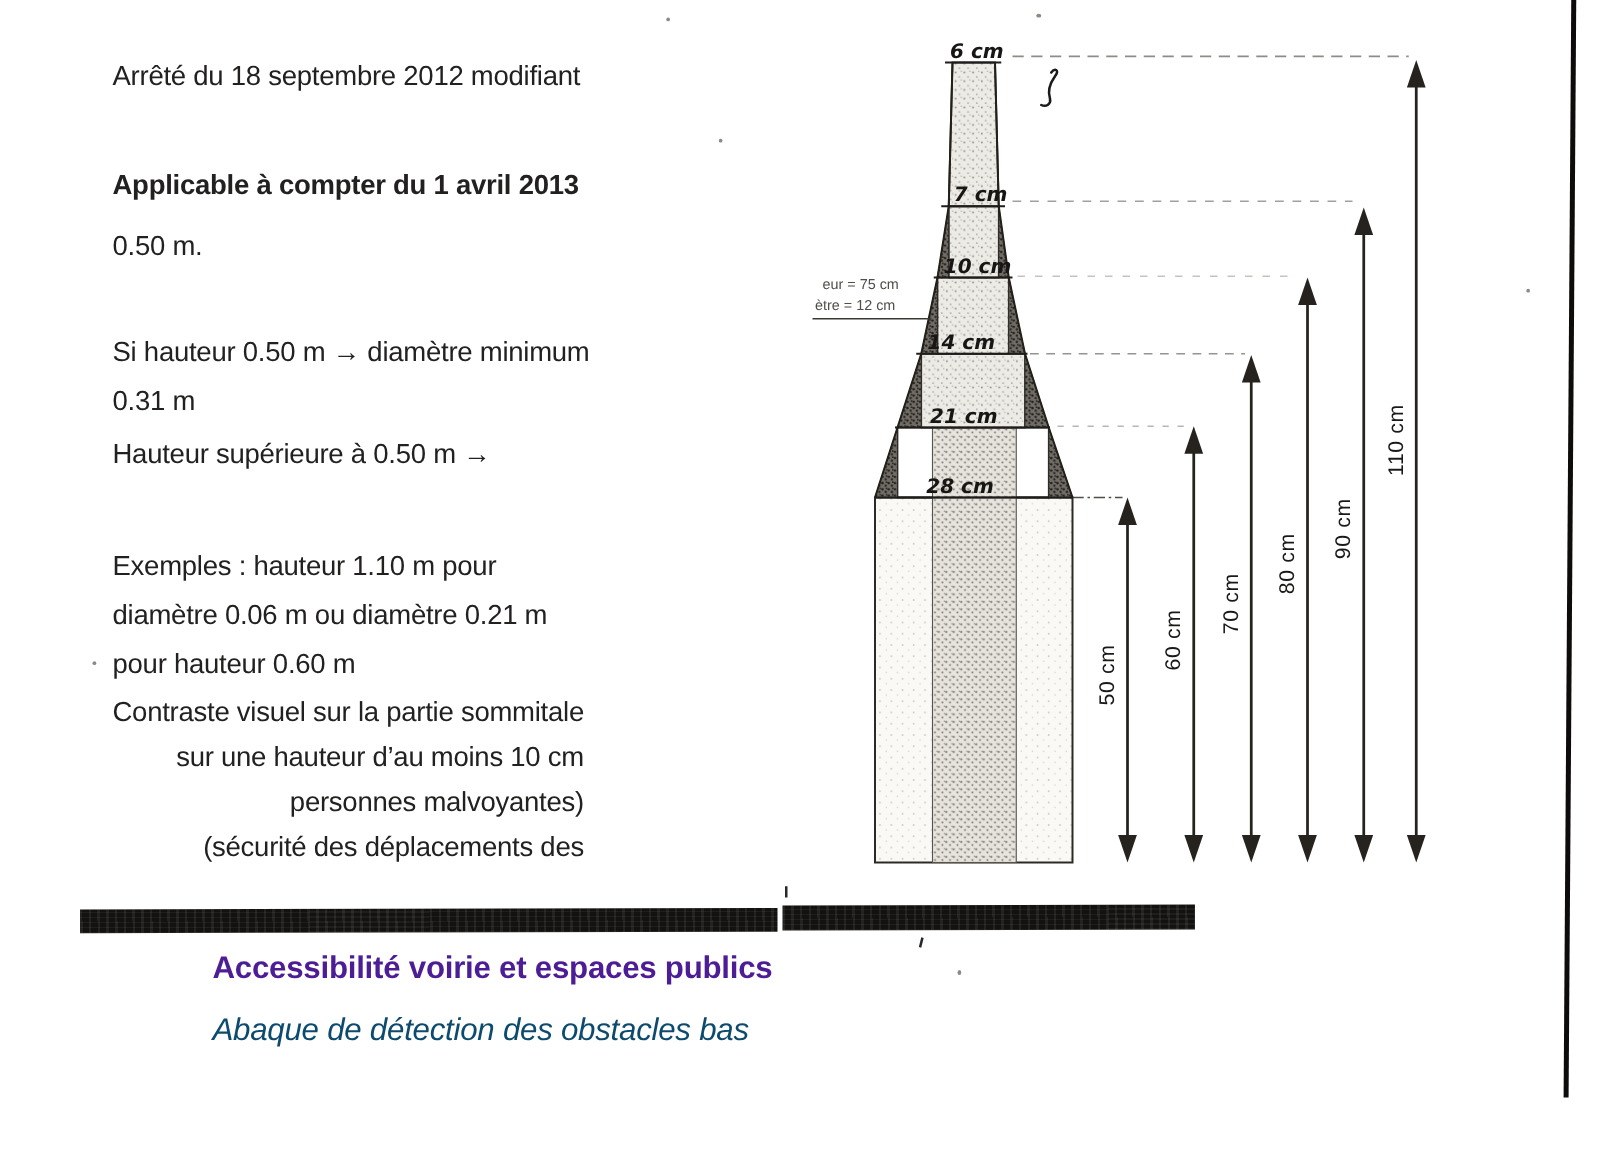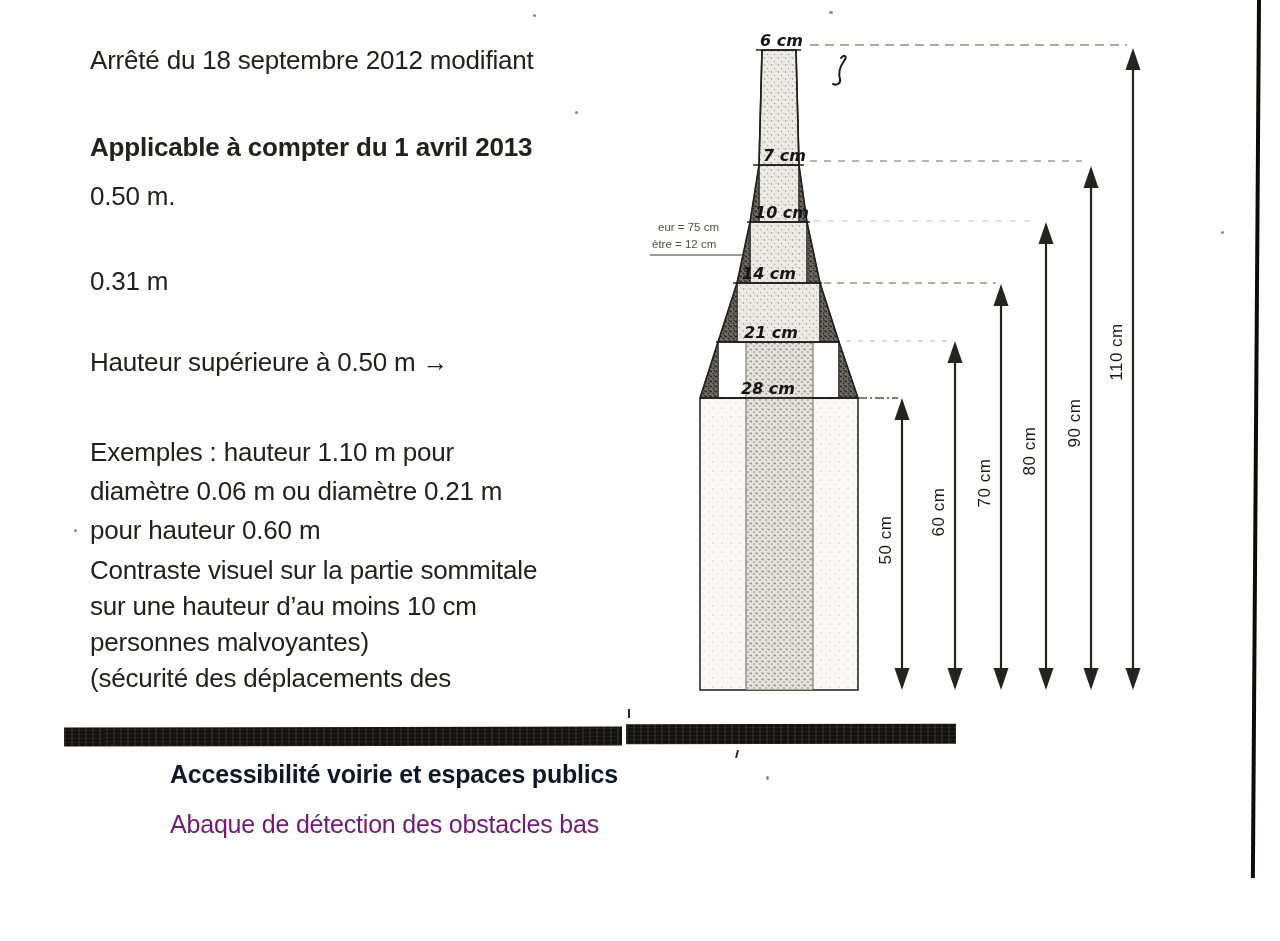--- a/index.html
+++ b/index.html
@@ -1,27 +1,27 @@
 <!DOCTYPE html>
 <html><head>
 <meta charset="utf-8">
 <style>
   html,body{margin:0;padding:0;background:#ffffff;}
   #page{
     position:relative;width:1280px;height:941px;overflow:hidden;
     background:#ffffff;font-family:"Liberation Sans",sans-serif;
   }
-  .para{position:absolute;left:90px;font-size:26px;line-height:39px;
+  .para{position:absolute;left:90px;font-size:22px;line-height:39px;
         color:#232120;letter-spacing:-0.2px;white-space:nowrap;}
-  .para.tight{line-height:36px;}
+  .para.tight{line-height:36px;text-align:right;}
   .bold{font-weight:bold;}
   .f-title{position:absolute;left:170px;top:760px;font-size:25px;font-weight:bold;
-           color:#0f172a;letter-spacing:-0.2px;white-space:nowrap;}
+           color:#4c1d95;letter-spacing:-0.2px;white-space:nowrap;}
   .f-sub{position:absolute;left:170px;top:810px;font-size:25px;
-         color:#701a75;letter-spacing:-0.2px;white-space:nowrap;}
+         color:#0c4a6e;letter-spacing:-0.2px;white-space:nowrap;font-style:italic;}
   .bar{position:absolute;height:19px;background:#141210;
        background-image:
          repeating-linear-gradient(90deg, rgba(255,255,255,0.07) 0 2px, transparent 2px 7px),
          repeating-linear-gradient(0deg, rgba(255,255,255,0.05) 0 1px, transparent 1px 4px);}
   .bar1{left:64px;top:727px;width:558px;transform:rotate(-0.12deg);}
   .bar2{left:626px;top:724px;width:330px;height:20px;transform:rotate(-0.12deg);}
   .page-edge{position:absolute;left:1257px;top:0;width:4px;height:878px;
              background:#0d0c0b;transform:rotate(0.4deg);transform-origin:top left;}
   .speck{position:absolute;background:#8d8a84;border-radius:50%;}
   .tick{position:absolute;background:#2a2826;}
@@ -43,20 +43,21 @@
 
   <div class="para bold" style="top:128px">
     <div>Applicable à compter du 1 avril 2013</div>
   </div>
 
   <div class="para" style="top:177px">
     <div>0.50 m.</div>
   </div>
 
   <div class="para" style="top:262px">
+    <div>Si hauteur 0.50 m → diamètre minimum</div>
     <div>0.31 m</div>
   </div>
 
   <div class="para" style="top:343px">
     <div>Hauteur supérieure à 0.50 m →</div>
   </div>
 
   <div class="para" style="top:433px">
     <div>Exemples : hauteur 1.10 m pour</div>
     <div>diamètre 0.06 m ou diamètre 0.21 m</div>

